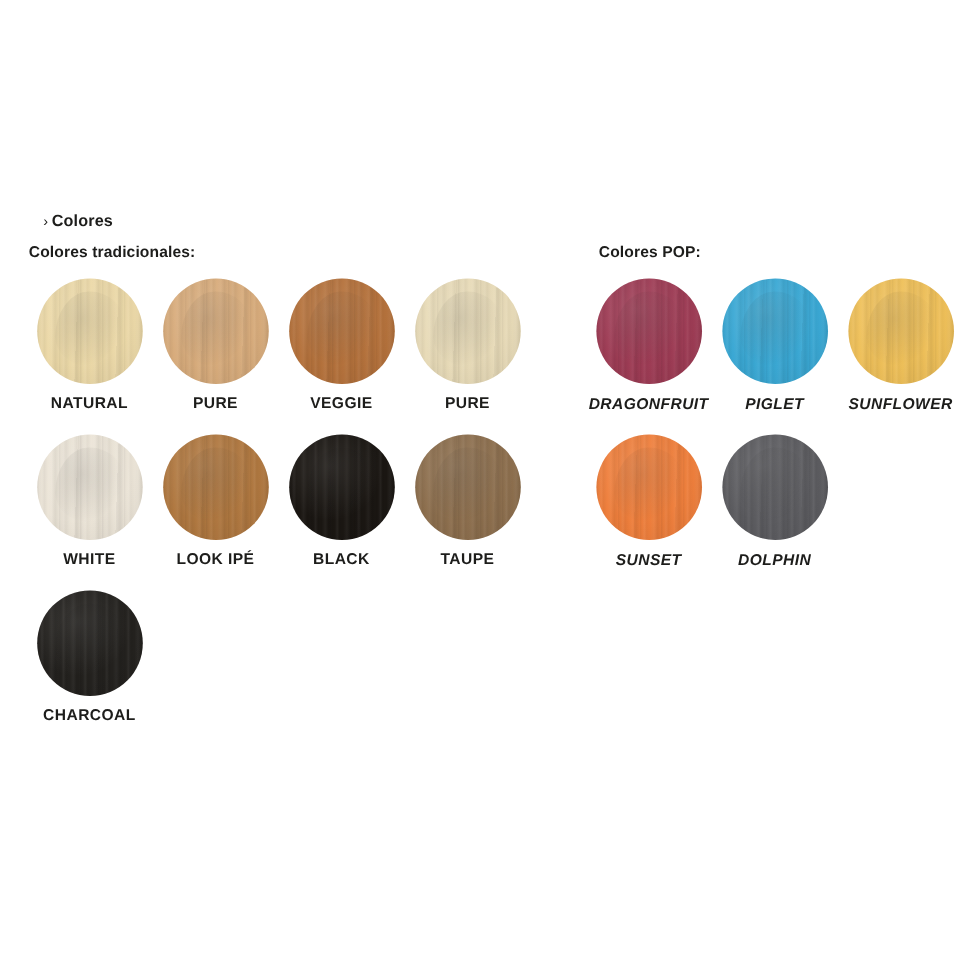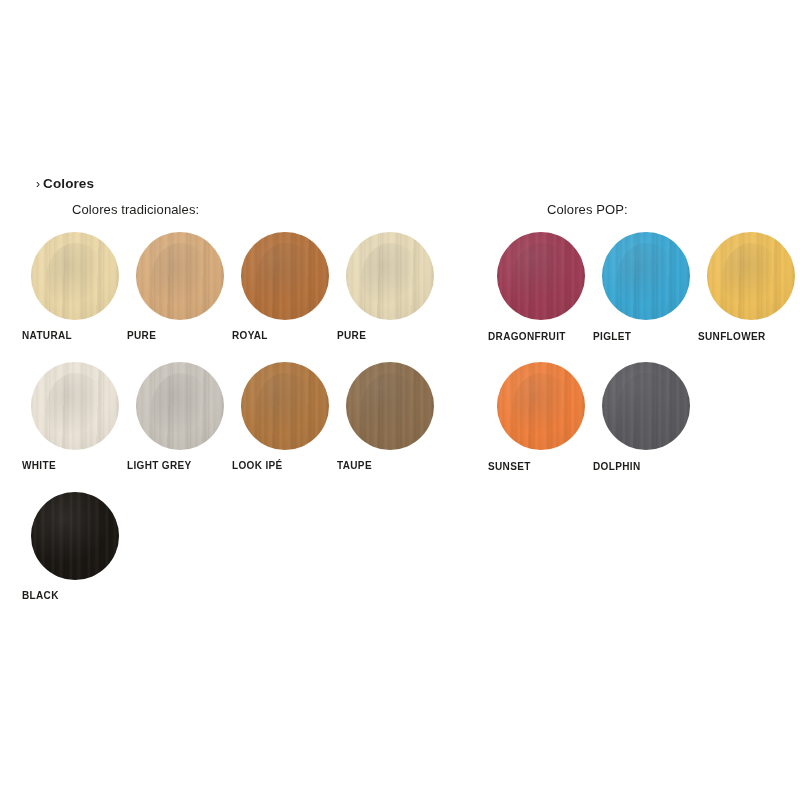--- a/index.html
+++ b/index.html
@@ -39,25 +39,24 @@
   .breadcrumb .chev {
     font-weight: normal;
     font-size: 12px;
     margin-right: 3px;
     color: #1d1d1b;
   }
 
   .section-title {
     position: absolute;
     font-size: 13px;
-    font-weight: normal;
+    font-weight: bold;
     letter-spacing: 0.1px;
     color: #1d1d1b;
     white-space: nowrap;
-    margin-left: 48px;
   }
   #title-trad { left: 24px; top: 202px; }
   #title-pop  { left: 499px; top: 202px; }
 
   
   .grid {
     position: absolute;
     display: grid;
     gap: 0px;
   }
@@ -143,30 +142,30 @@
                 rgba(255,255,255,0.10) 0%,
                 rgba(255,255,255,0.00) 55%,
                 rgba(0,0,0,0.06) 100%);
   }
 
   .caption {
     position: absolute;
     left: 0;
     top: 98px;
     width: 105px;
-    text-align: left;
-    font-size: 10px;
+    text-align: center;
+    font-size: 13px;
     font-weight: bold;
     letter-spacing: 0.35px;
     color: #1d1d1b;
     line-height: 11px;
     white-space: nowrap;
   }
   
-  #grid-pop .caption { top: 99px; }
+  #grid-pop .caption { top: 99px; font-style: italic; }
 </style>
 </head>
 <body>
 
 <div class="page">
 
   <div class="breadcrumb">
     <span class="chev">›</span><span>Colores</span>
   </div>
 
@@ -193,75 +192,75 @@
         </div>
         <div class="caption">PURE</div>
       </div>
       <div class="swatch-cell">
         <div class="disc" style="background-color: rgb(181, 114, 60);">
           <div class="grain"></div>
           <div class="grain2"></div>
           <div class="figure"></div>
           <div class="shade"></div>
         </div>
-        <div class="caption">ROYAL</div>
+        <div class="caption">VEGGIE</div>
       </div>
       <div class="swatch-cell">
         <div class="disc" style="background-color: rgb(232, 219, 184);">
           <div class="grain"></div>
           <div class="grain2"></div>
           <div class="figure"></div>
           <div class="shade"></div>
         </div>
         <div class="caption">PURE</div>
       </div>
       <div class="swatch-cell">
         <div class="disc" style="background-color: rgb(236, 229, 216);">
           <div class="grain"></div>
           <div class="grain2"></div>
           <div class="figure"></div>
           <div class="shade"></div>
         </div>
         <div class="caption">WHITE</div>
       </div>
       <div class="swatch-cell">
-        <div class="disc" style="background-color: rgb(203, 198, 189);">
-          <div class="grain"></div>
-          <div class="grain2"></div>
-          <div class="figure"></div>
-          <div class="shade"></div>
-        </div>
-        <div class="caption">LIGHT GREY</div>
-      </div>
-      <div class="swatch-cell">
         <div class="disc" style="background-color: rgb(176, 120, 64);">
           <div class="grain"></div>
           <div class="grain2"></div>
           <div class="figure"></div>
           <div class="shade"></div>
         </div>
         <div class="caption">LOOK IPÉ</div>
       </div>
       <div class="swatch-cell">
+        <div class="disc" style="background-color: rgb(26, 22, 18);">
+          <div class="grain"></div>
+          <div class="grain2"></div>
+          <div class="figure"></div>
+          <div class="shade"></div>
+        </div>
+        <div class="caption">BLACK</div>
+      </div>
+      <div class="swatch-cell">
         <div class="disc" style="background-color: rgb(141, 111, 78);">
           <div class="grain"></div>
           <div class="grain2"></div>
           <div class="figure"></div>
           <div class="shade"></div>
         </div>
         <div class="caption">TAUPE</div>
       </div>
       <div class="swatch-cell">
-        <div class="disc" style="background-color: rgb(26, 22, 18);">
-          <div class="grain"></div>
-          <div class="grain2"></div>
-          <div class="figure"></div>
-          <div class="shade"></div>
-        </div>
-        <div class="caption">BLACK</div>
+        <div class="disc" style="background-color: rgb(35, 33, 30);">
+          <div class="grain"></div>
+          <div class="grain2"></div>
+          <div class="figure"></div>
+          <div class="shade"></div>
+        </div>
+        <div class="caption">CHARCOAL</div>
       </div>
     </div>
 
   <div class="grid" id="grid-pop">
       <div class="swatch-cell">
         <div class="disc" style="background-color: rgb(158, 60, 85);">
           <div class="grain"></div>
           <div class="grain2"></div>
           <div class="figure"></div>
           <div class="shade"></div>

